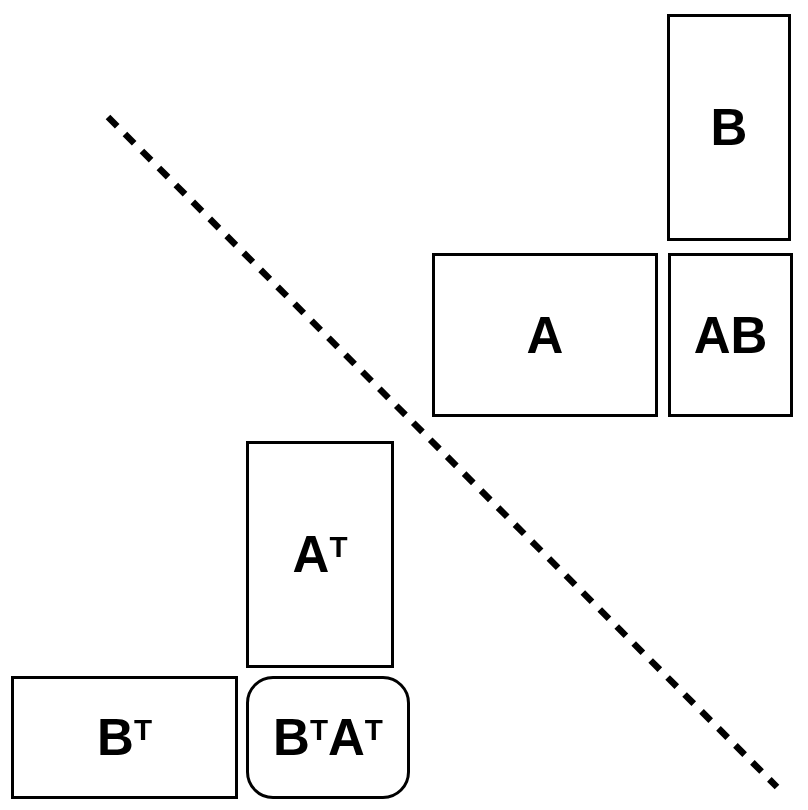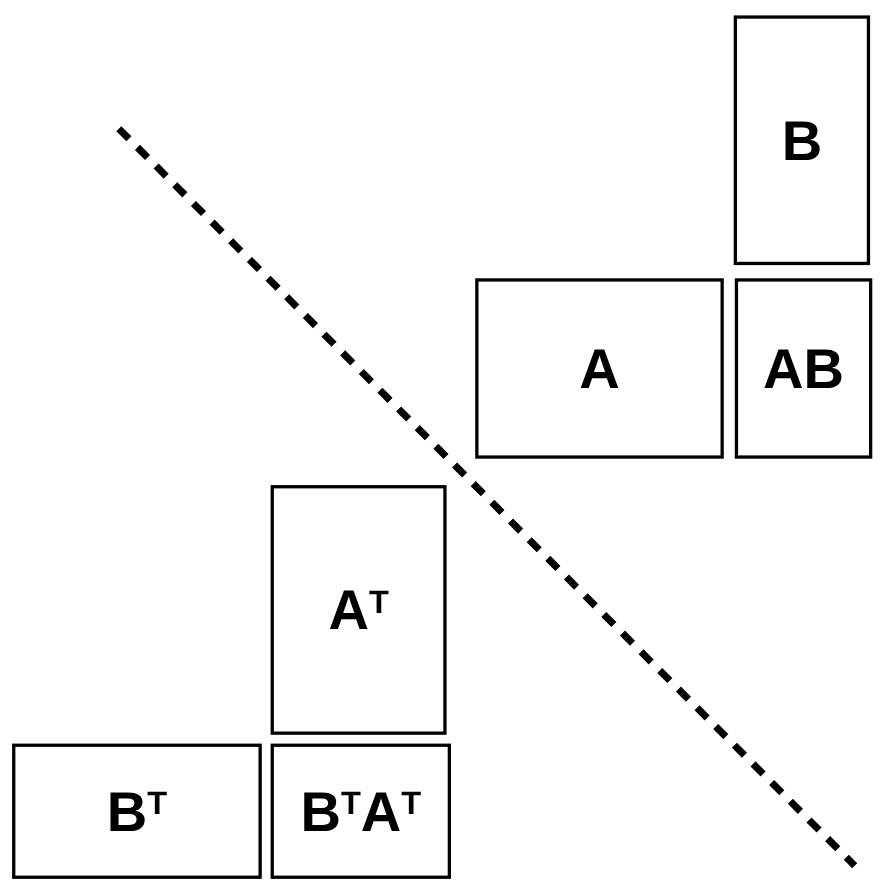--- a/index.html
+++ b/index.html
@@ -27,23 +27,23 @@
     box-sizing: border-box;
     background: #ffffff;
     border: 3px solid #000000;
     display: flex;
     align-items: center;
     justify-content: center;
   }
   .box-b    { left: 667px; top: 14px;  width: 124px; height: 227px; }
   .box-a    { left: 432px; top: 253px; width: 226px; height: 164px; }
   .box-ab   { left: 668px; top: 253px; width: 125px; height: 164px; }
-  .box-at   { left: 246px; top: 441px; width: 160px; height: 227px; }
+  .box-at   { left: 246px; top: 441px; width: 148px; height: 227px; }
   .box-bt   { left: 11px;  top: 676px; width: 227px; height: 123px; }
-  .box-btat { left: 246px; top: 676px; width: 164px; height: 123px; }
+  .box-btat { left: 246px; top: 676px; width: 164px; height: 123px; border-radius: 27px; }
   .label {
     font-size: 51px;
     font-weight: bold;
     color: #000000;
     line-height: 1;
     white-space: nowrap;
   }
   .sup {
     font-size: 0.58em;
     vertical-align: 0.5em;

